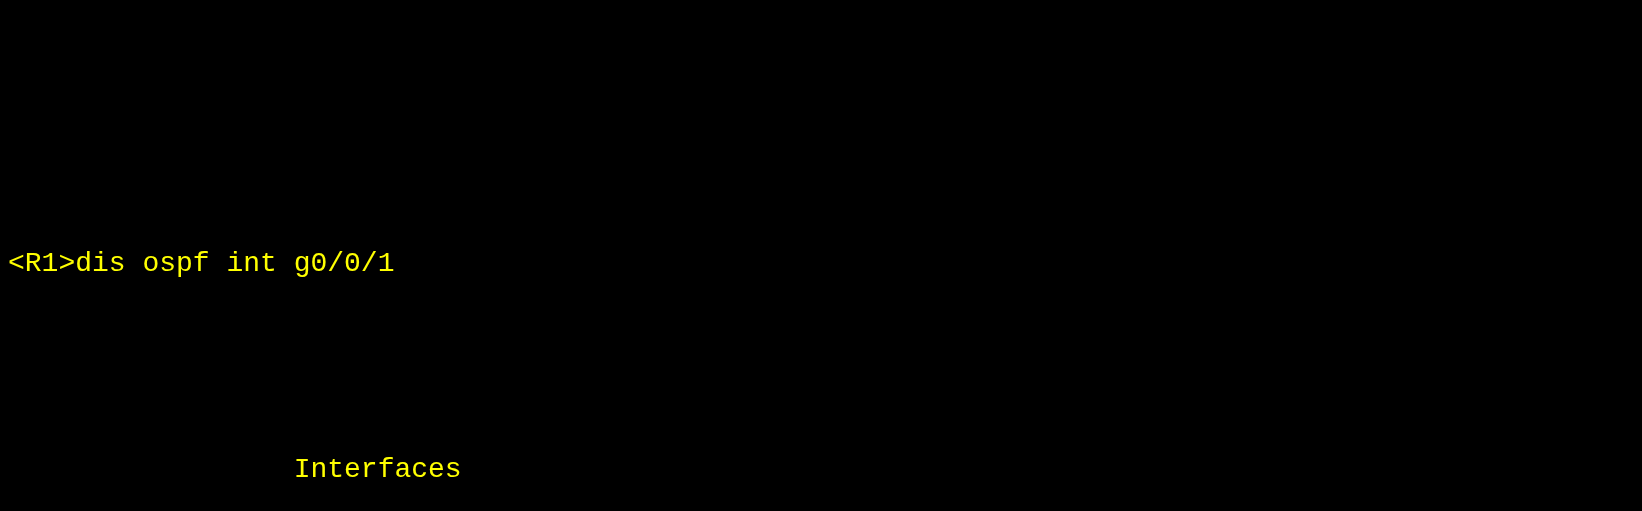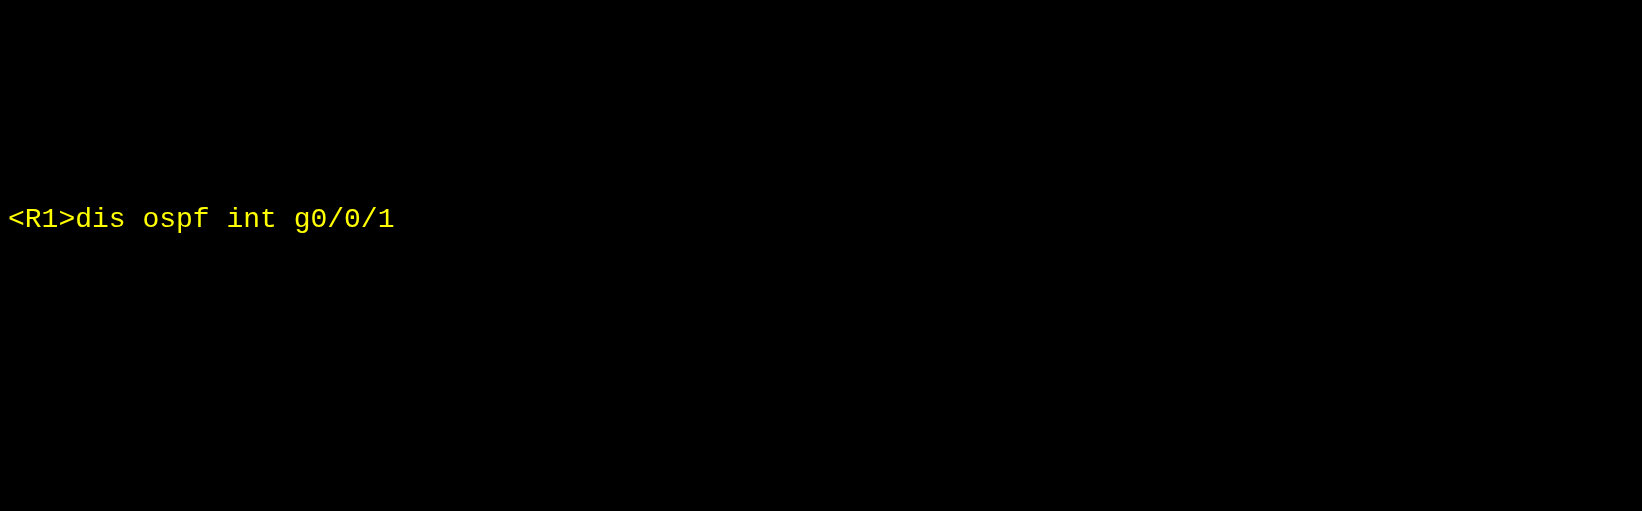--- a/index.html
+++ b/index.html
@@ -14,30 +14,32 @@
       font-size: 28px;
       line-height: 1.4;
       padding: 4px 8px;
       width: 1642px;
       height: 511px;
       overflow: hidden;
       white-space: pre;
     }
     .line {
       display: block;
+      margin-top: 44px;
     }
   </style>
 </head>
 <body>
 
 
 
 <div>
 <span class="line"><span>&lt;R1&gt;</span><span>dis ospf int g0/0/1</span></span>
 <span class="line"></span>
+<span class="line">		 Interfaces</span>
 <span class="line"></span>
 <span class="line"></span>
 
 
 
 
 
 
 
 </div>

